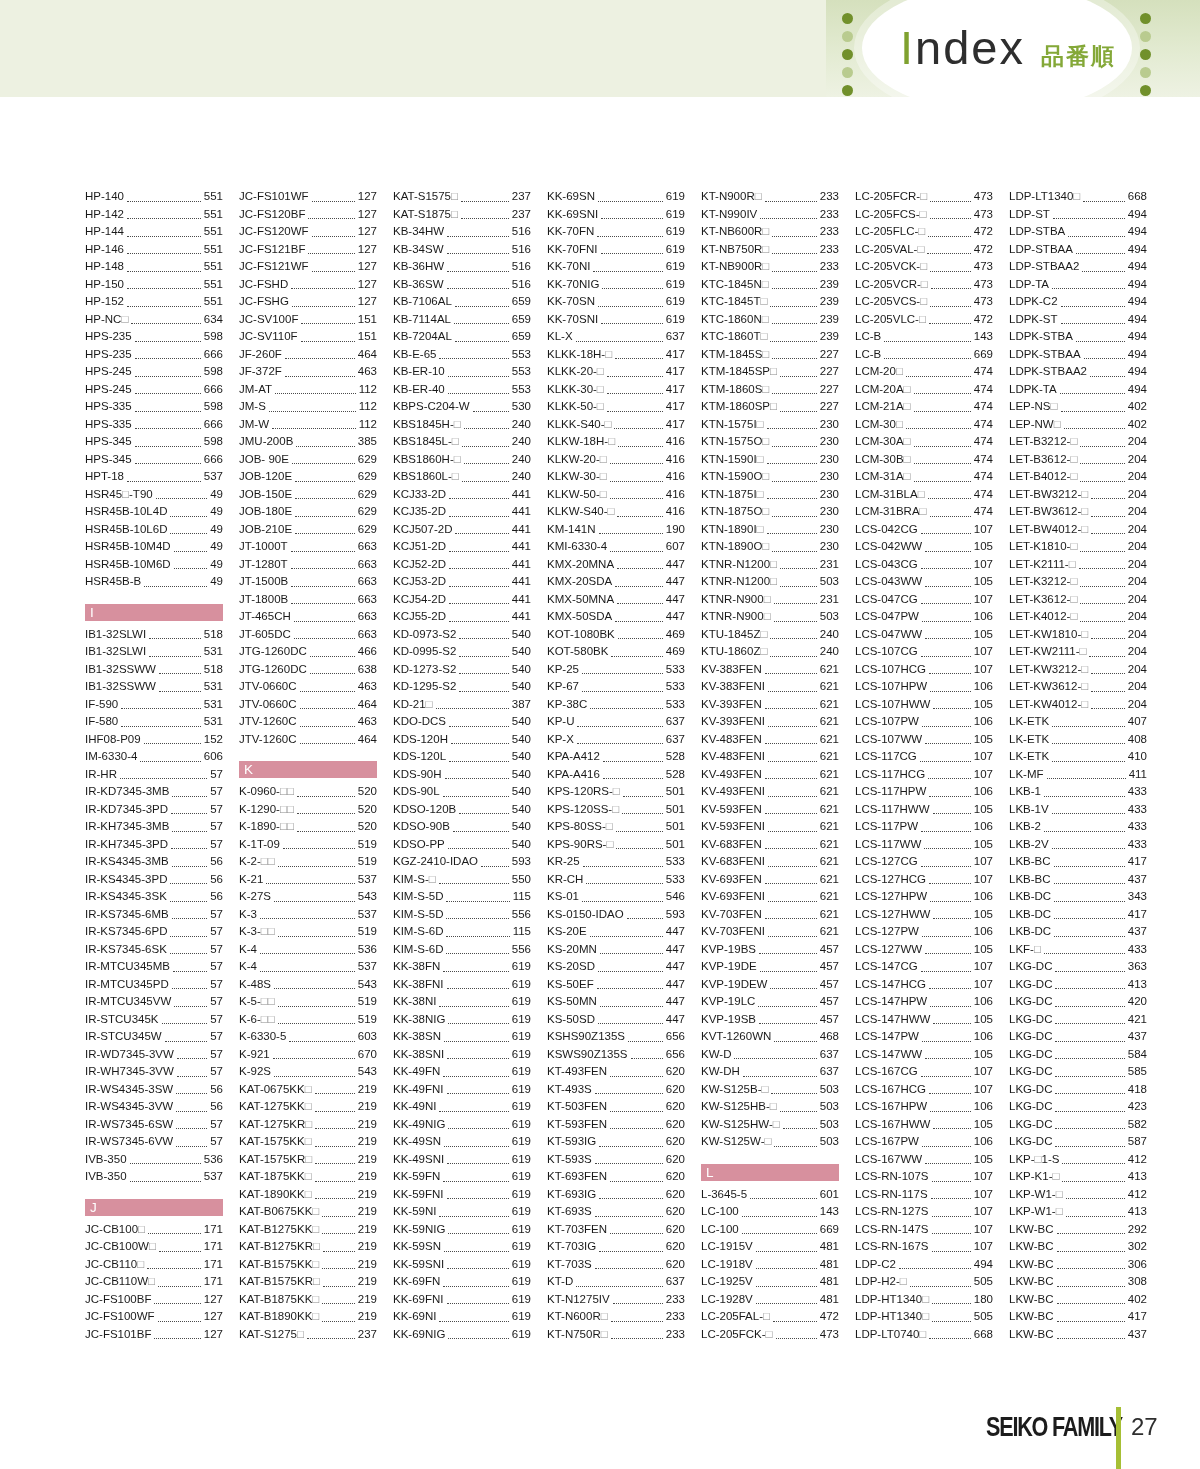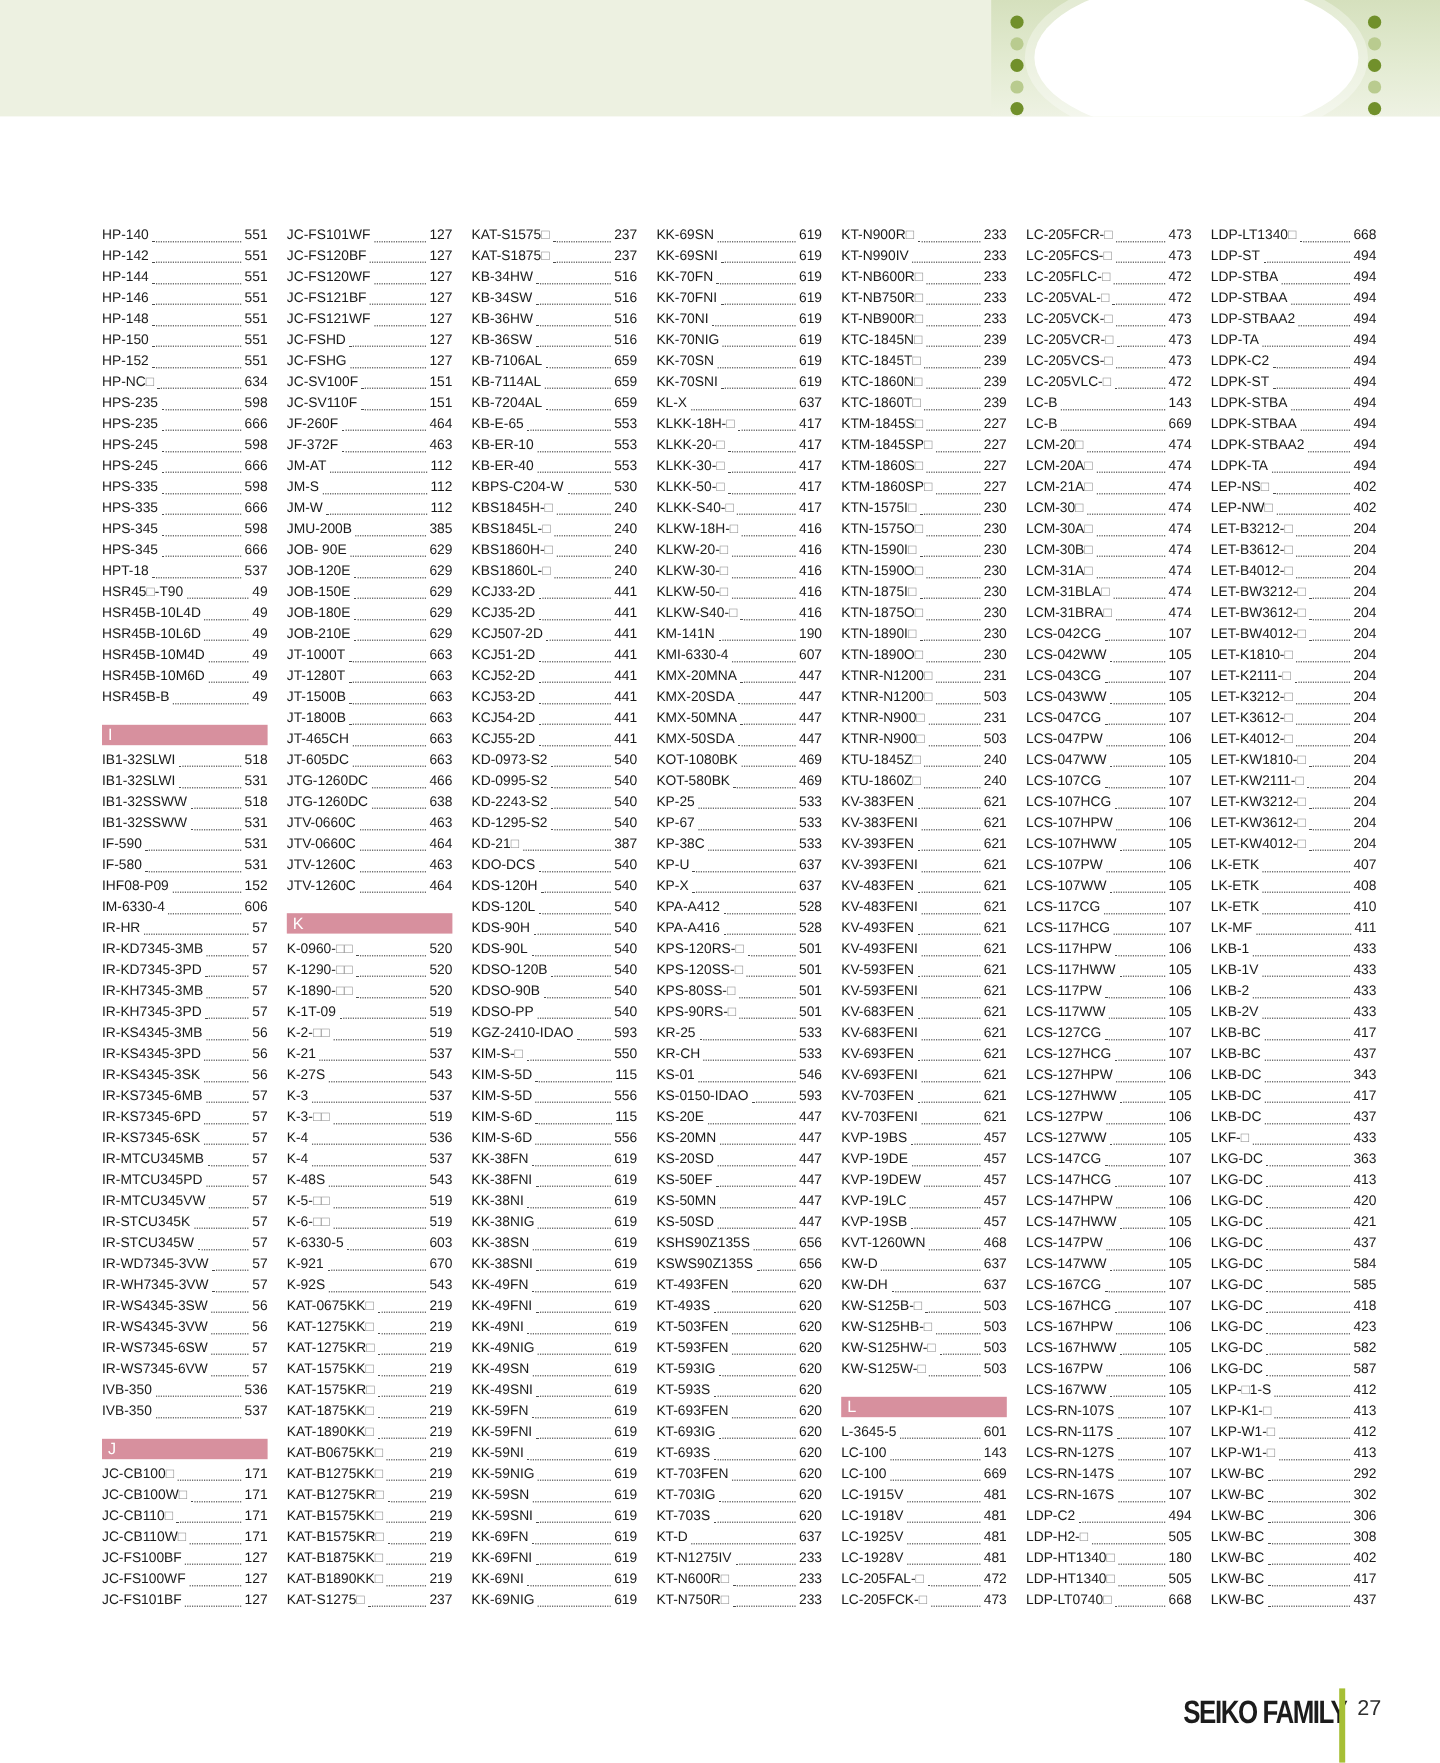--- a/index.html
+++ b/index.html
@@ -31,21 +31,21 @@
   .dots{flex:1;position:relative;min-width:6px;margin:0 2px;}
   .dots::after{content:"";position:absolute;left:1px;right:1px;bottom:4px;border-bottom:1.7px dotted #4a4a4a;}
   .page{line-height:17.5px;}
   .sq{color:#8a8a8a;}
   .section{height:17px;background:#d7909e;color:#ffffff;font-size:13.5px;line-height:17px;
     padding-left:5px;margin:13px 0 5px 0;}
   
   .brand{position:absolute;left:986px;top:1412px;font-size:27px;font-weight:bold;
     letter-spacing:-1.5px;transform:scaleX(0.8);transform-origin:left center;color:#1c1c1c;white-space:nowrap;}
   .footer-bar{position:absolute;left:1116px;top:1407px;width:5px;height:62px;background:#a6bf35;}
-  .page-num{position:absolute;left:1131px;top:1413px;font-size:18px;color:#2e2e2e;}
+  .page-num{position:absolute;left:1131px;top:1413px;font-size:24px;color:#2e2e2e;}
 </style>
 </head>
 <body>
 
 <div class="band">
   <div class="band-accent"></div>
   <div class="header-circle"></div>
   <div class="dots-col left">
     <span class="dot dark"></span>
     <span class="dot light"></span>
@@ -53,20 +53,24 @@
     <span class="dot light"></span>
     <span class="dot dark"></span>
   </div>
   <div class="dots-col right">
     <span class="dot dark"></span>
     <span class="dot light"></span>
     <span class="dot dark"></span>
     <span class="dot light"></span>
     <span class="dot dark"></span>
   </div>
+  <div class="title-wrap">
+    <span class="title"><span class="init">I</span><span>ndex</span></span>
+    <span class="subtitle">品番順</span>
+  </div>
 </div>
 
 <div class="columns">
     <div class="col">
       <div class="row">
         <span class="code">HP-140</span>
         <span class="dots"></span>
         <span class="page">551</span>
       </div>
       <div class="row">
@@ -830,21 +834,21 @@
         <span class="code">KD-0973-S2</span>
         <span class="dots"></span>
         <span class="page">540</span>
       </div>
       <div class="row">
         <span class="code">KD-0995-S2</span>
         <span class="dots"></span>
         <span class="page">540</span>
       </div>
       <div class="row">
-        <span class="code">KD-2243-S2</span>
+        <span class="code">KD-1273-S2</span>
         <span class="dots"></span>
         <span class="page">540</span>
       </div>
       <div class="row">
         <span class="code">KD-1295-S2</span>
         <span class="dots"></span>
         <span class="page">540</span>
       </div>
       <div class="row">
         <span class="code">KD-21<span class="sq">□</span></span>

